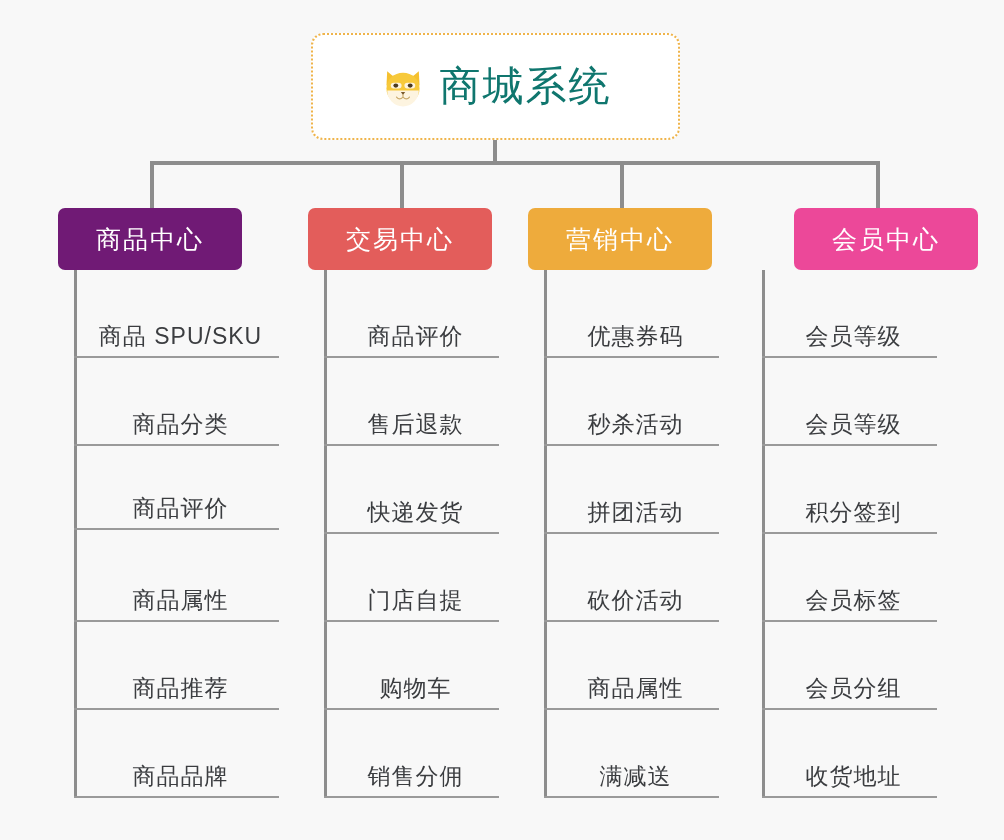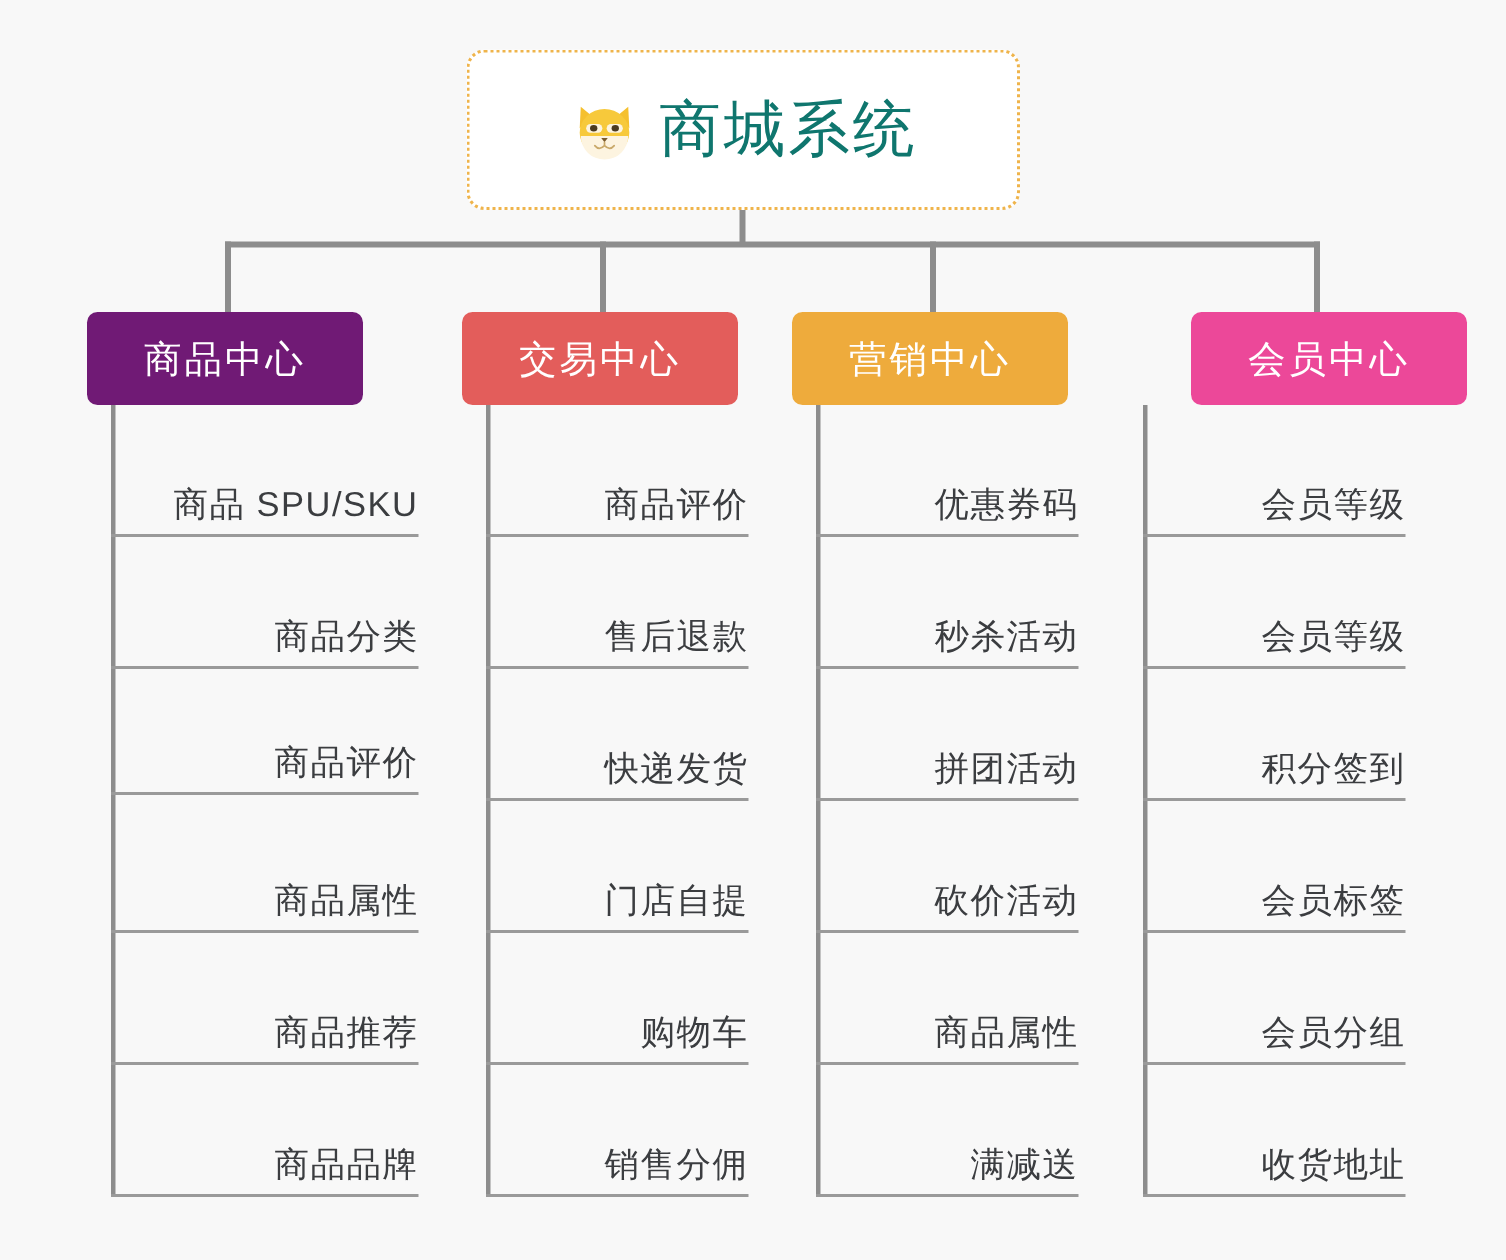--- a/index.html
+++ b/index.html
@@ -86,21 +86,21 @@
     background: #8d8d8d;
   }
   .leaf-item {
     position: absolute;
     left: 0;
     height: 88px;
     box-sizing: border-box;
     border-bottom: 2px solid #9a9a9a;
     display: flex;
     align-items: flex-end;
-    justify-content: flex-end;
+    justify-content: center;
     padding-bottom: 4px;
   }
   .leaf-item .leaf-label {
     font-size: 23px;
     color: #3b3d40;
     letter-spacing: 1px;
     white-space: nowrap;
     padding-left: 8px;
   }
 </style>

